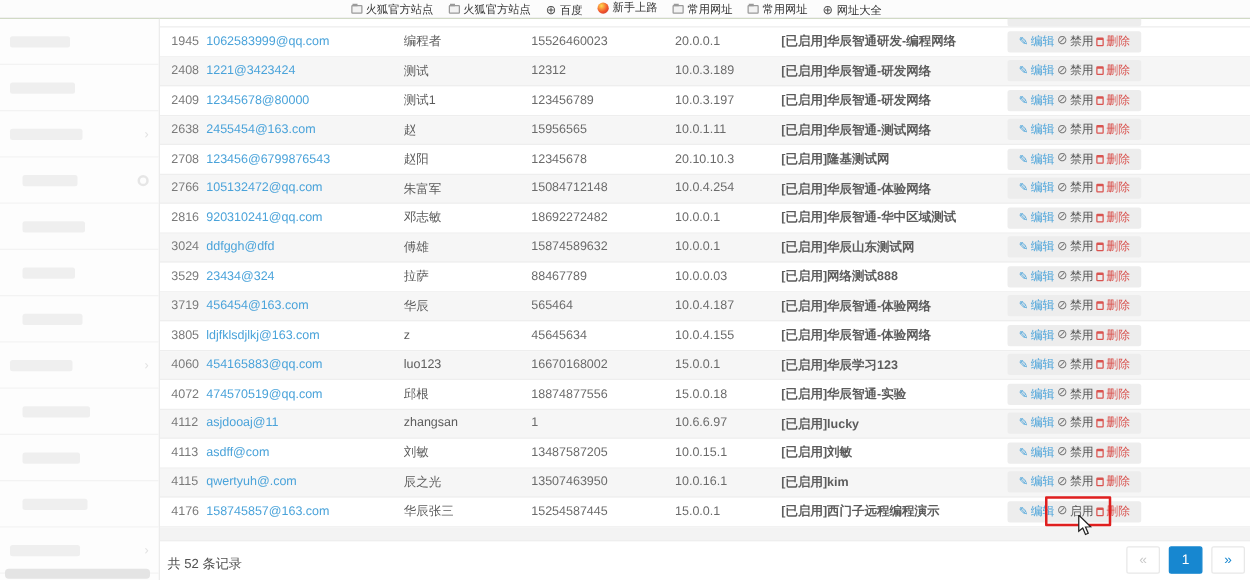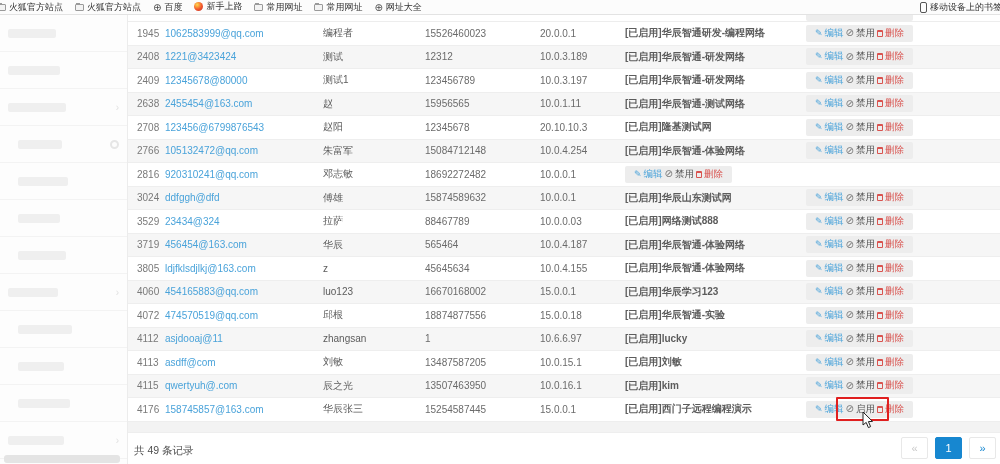--- a/index.html
+++ b/index.html
@@ -2,21 +2,21 @@
 <html><head>
 <meta charset="utf-8">
 <style>
   * { margin:0; padding:0; box-sizing:border-box; }
   html,body { width:1000px; height:464px; overflow:hidden; background:#fff;
     font-family:"Liberation Sans","DejaVu Sans",sans-serif; }
 
   
   .bm-bar { height:15px; background:#fcfcfc; border-bottom:1px solid #e3e3e3;
     display:flex; align-items:center; padding:0 4px 0 0; font-size:9px; color:#333;
-    white-space:nowrap; overflow:hidden; }
+    white-space:nowrap; overflow:hidden;flex-direction:column; }
   .bm-item { display:inline-flex; align-items:center; gap:3px; margin:0 7px 0 5px; cursor:pointer; }
   .bm-item:first-child { margin-left:-3px; }
   .ic-folder { width:9px; height:7px; border:1px solid #9a9a9a; border-radius:1px; position:relative; background:#f3f3f3; flex:0 0 auto; }
   .ic-folder::before { content:""; position:absolute; top:-2px; left:0; width:4px; height:2px; background:#9a9a9a; }
   .ic-globe { font-size:10px; line-height:9px; color:#4d4d4d; flex:0 0 auto; }
   .ic-ball { width:9px; height:9px; border-radius:50%; flex:0 0 auto;
     background:radial-gradient(circle at 35% 30%, #ffd94e 0%, #f2552b 55%, #b73333 100%); }
   .bm-right { margin-left:auto; display:inline-flex; align-items:center; gap:3px; margin-right:-6px; }
   .ic-phone { width:7px; height:11px; border:1px solid #555; border-radius:2px; flex:0 0 auto; }
 
@@ -284,20 +284,21 @@
               <span>删除</span>
             </span>
           </span>
         </div>
         <div class="row">
           <span class="cell c-id">2816</span>
           <span class="cell c-email">920310241@qq.com</span>
           <span class="cell c-name">邓志敏</span>
           <span class="cell">18692272482</span>
           <span class="cell">10.0.0.1</span>
+          <span class="cell c-status">[已启用]华辰智通-华中区域测试</span>
           <span class="pill">
             <span class="act act-edit">
               <span class="i-pencil">✎</span>
               <span>编辑</span>
             </span>
             <span class="act act-toggle">
               <span class="i-ban">⊘</span>
               <span>禁用</span>
             </span>
             <span class="act act-del">
@@ -525,20 +526,20 @@
               </svg>
             </span>
             <span class="act act-del">
               <span class="i-trash"></span>
               <span>删除</span>
             </span>
           </span>
         </div>
       </div>
     <div class="empty-band"></div>
-    <div class="footer-count">共 49 条记录</div>
+    <div class="footer-count">共 52 条记录</div>
   </div>
   <div class="pager">
     <span class="pg pg-prev">«</span>
     <span class="pg pg-cur">1</span>
     <span class="pg pg-next">»</span>
   </div>
 </div>
 
 </body></html>

